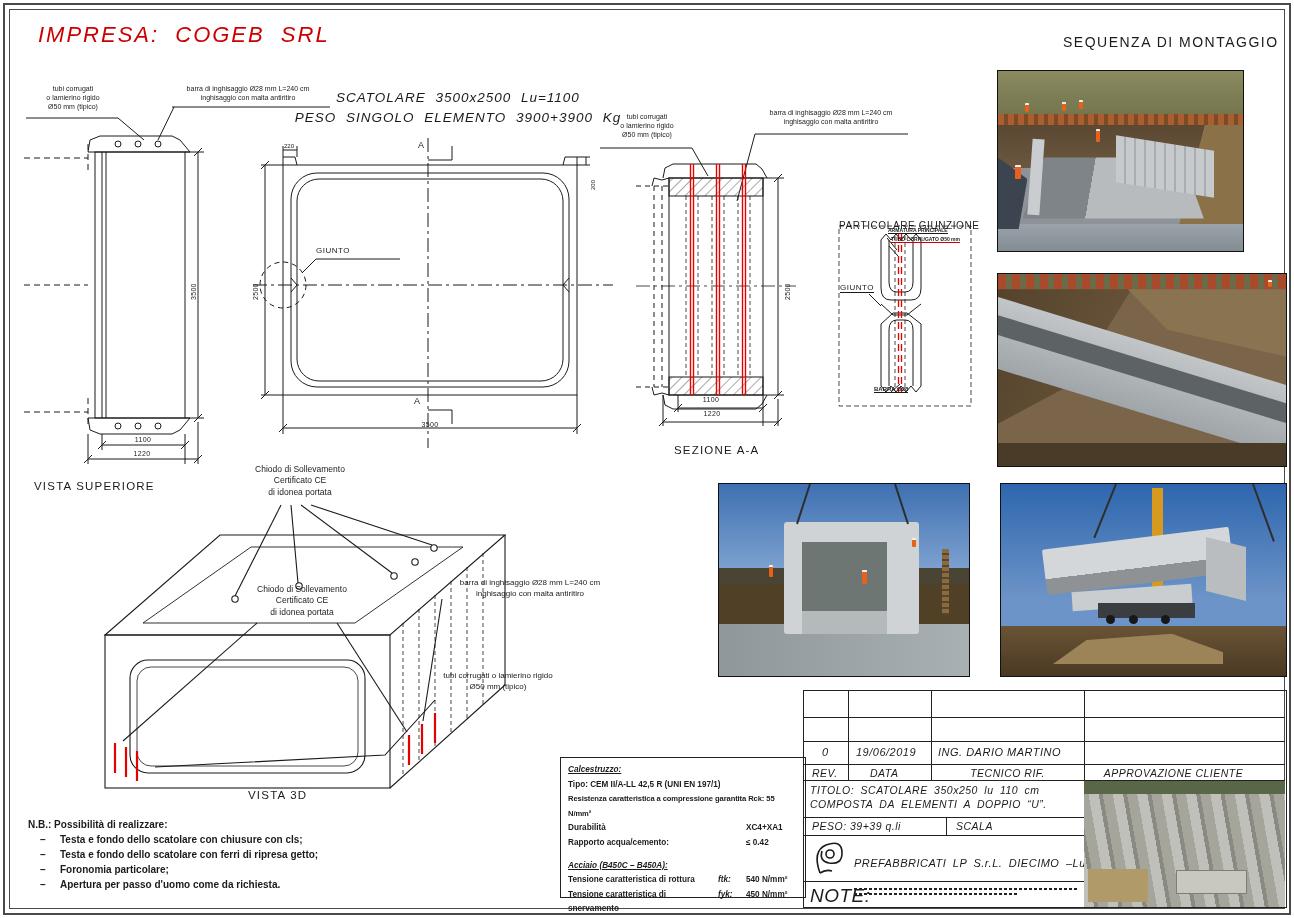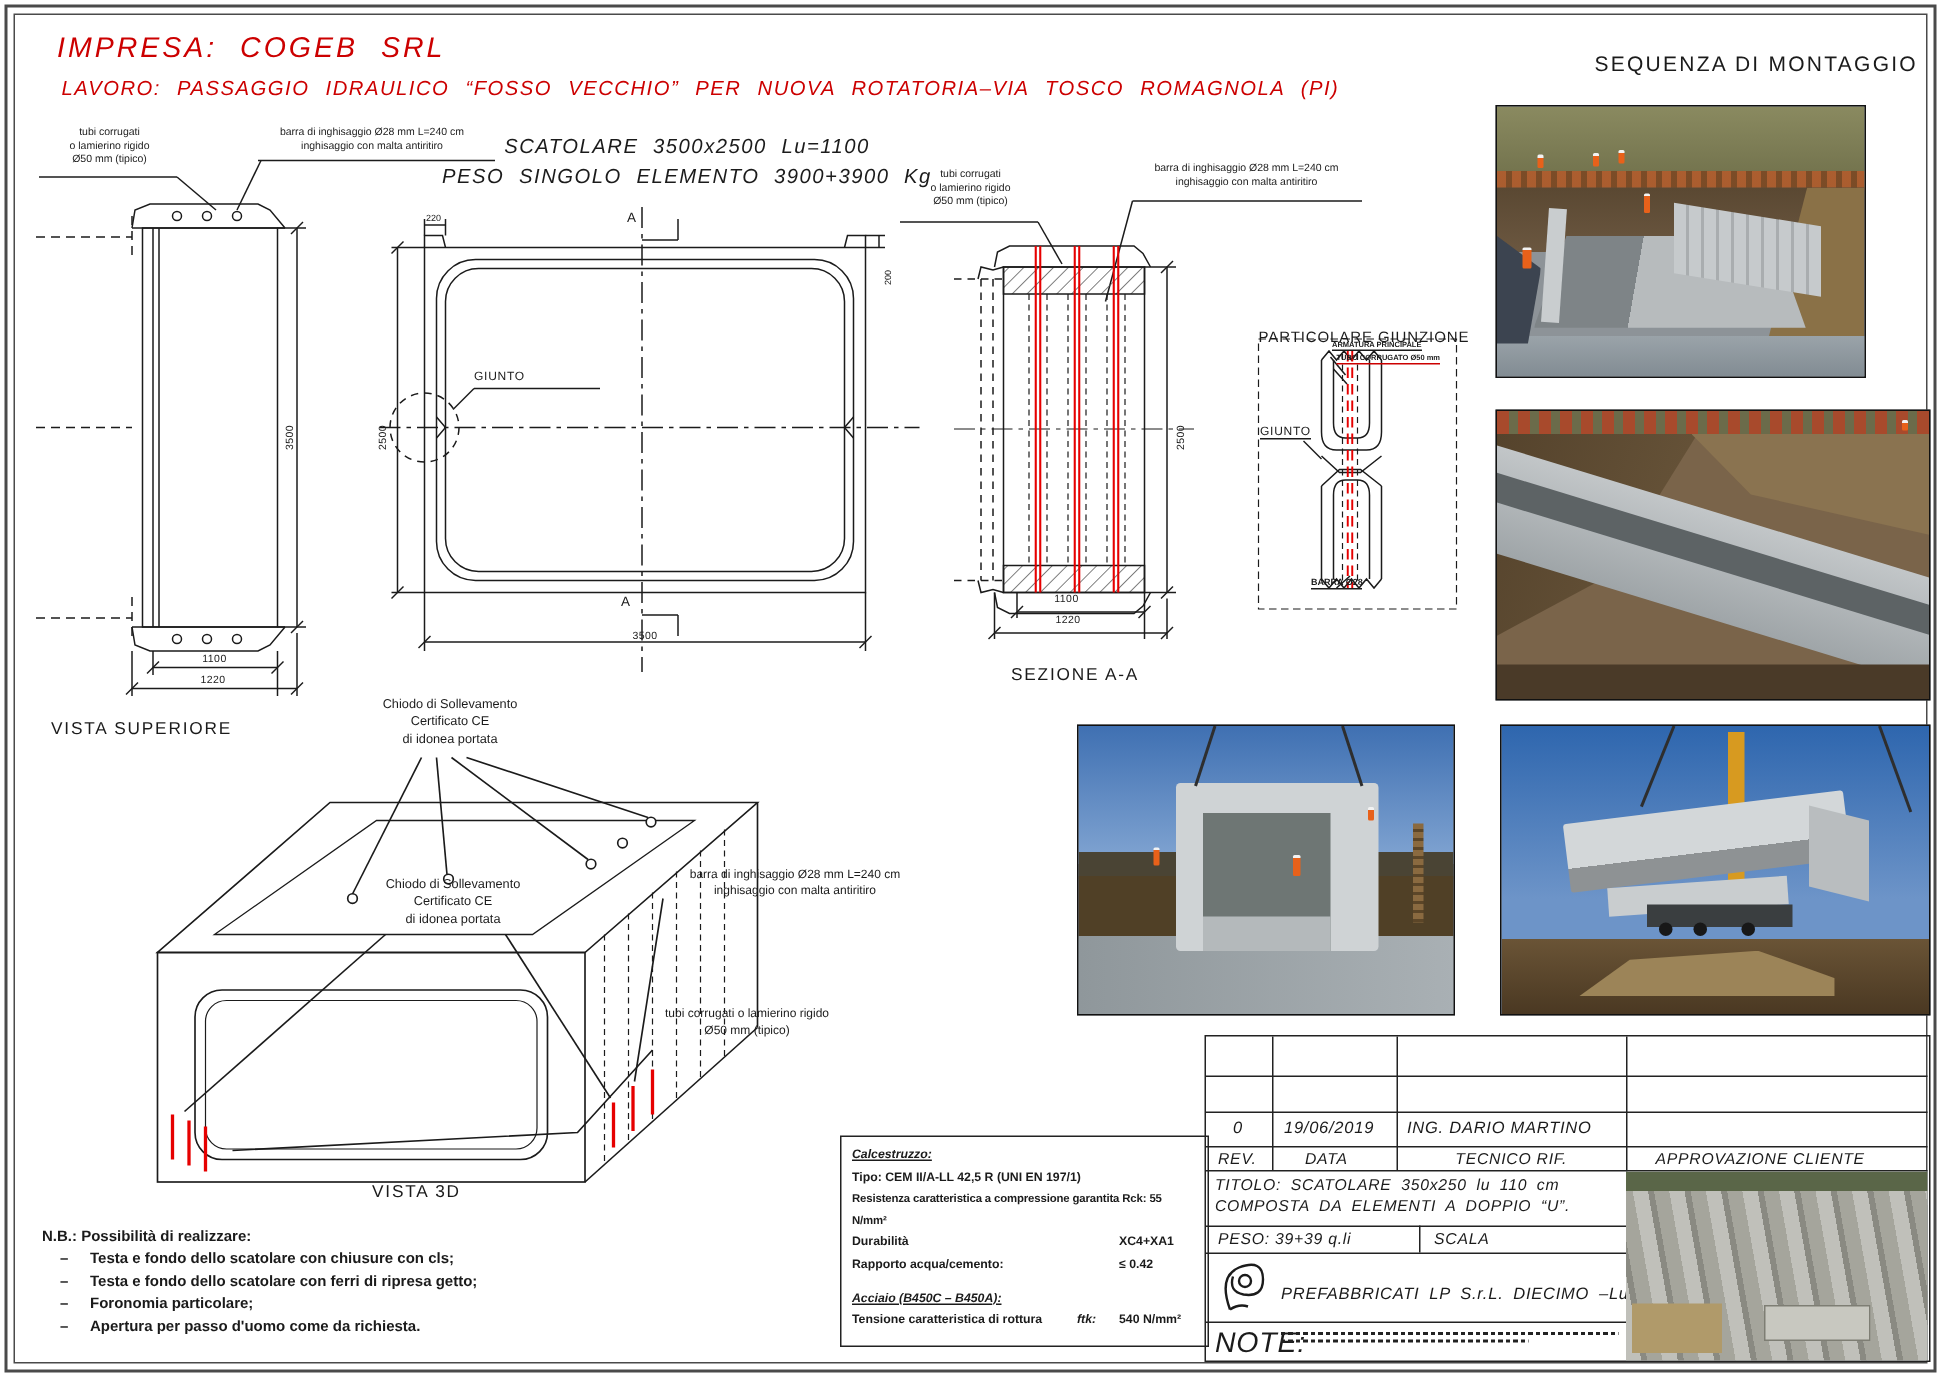--- a/index.html
+++ b/index.html
@@ -43,22 +43,21 @@
   .notetext{position:absolute;height:2px;
             background:repeating-linear-gradient(90deg,#222 0 3px,transparent 3px 5px);}
 </style>
 </head>
 <body>
 
 <div class="page">
   <div class="frame-outer"></div>
   <div class="frame-inner"></div>
 
-  <div class="lbl it red" style="left:38px;top:22px;font-size:19px;letter-spacing:2px;word-spacing:8px;">IMPRESA: COGEB SRL</div>
-  <div class="lbl it red" style="left:41px;top:51px;font-size:13.5px;letter-spacing:1px;word-spacing:6px;">LAVORO: PASSAGGIO IDRAULICO “FOSSO VECCHIO” PER NUOVA ROTATORIA–VIA TOSCO ROMAGNOLA (PI)</div>
+  <div class="lbl it red" style="left:38px;top:22px;font-size:22px;letter-spacing:2px;word-spacing:8px;">IMPRESA: COGEB SRL</div>
   <div class="lbl" style="left:1018px;top:34px;font-size:14px;letter-spacing:1.5px;margin-left:45px;">SEQUENZA DI MONTAGGIO</div>
 
   <svg class="cadsvg" style="left:22px;top:80px;" width="312" height="390" viewBox="0 0 312 390">
     <g stroke="#1b1b1b" fill="none" stroke-width="1">
 
       <line x1="4" y1="38" x2="96" y2="38"></line>
         <line x1="96" y1="38" x2="122" y2="60"></line>
       <line x1="150" y1="27" x2="308" y2="27"></line>
         <line x1="152" y1="27" x2="136" y2="60"></line>
 
@@ -382,20 +381,25 @@
       <span class="msym"></span>
       <span class="mval">≤ 0.42</span>
     </div>
     <div style="height:8px;"></div>
     <div class="mtitle">Acciaio (B450C – B450A):</div>
     <div class="mrow">
       <span class="mlab">Tensione caratteristica di rottura</span>
       <span class="msym">ftk:</span>
       <span class="mval">540 N/mm²</span>
     </div>
+    <div class="mrow">
+      <span class="mlab">Tensione caratteristica di snervamento</span>
+      <span class="msym">fyk:</span>
+      <span class="mval">450 N/mm²</span>
+    </div>
   </div>
 
   <div style="position:absolute;left:803px;top:690px;width:484px;height:218px;border:1.5px solid #222;box-sizing:border-box;">
     <div class="tb-line-h" style="left:0;top:26px;width:481px;"></div>
     <div class="tb-line-h" style="left:0;top:50px;width:481px;"></div>
     <div class="tb-line-h" style="left:0;top:73px;width:481px;"></div>
     <div class="tb-line-h" style="left:0;top:89px;width:481px;"></div>
     <div class="tb-line-v" style="left:44px;top:0;height:89px;"></div>
     <div class="tb-line-v" style="left:127px;top:0;height:89px;"></div>
     <div class="tb-line-v" style="left:280px;top:0;height:215px;"></div>

